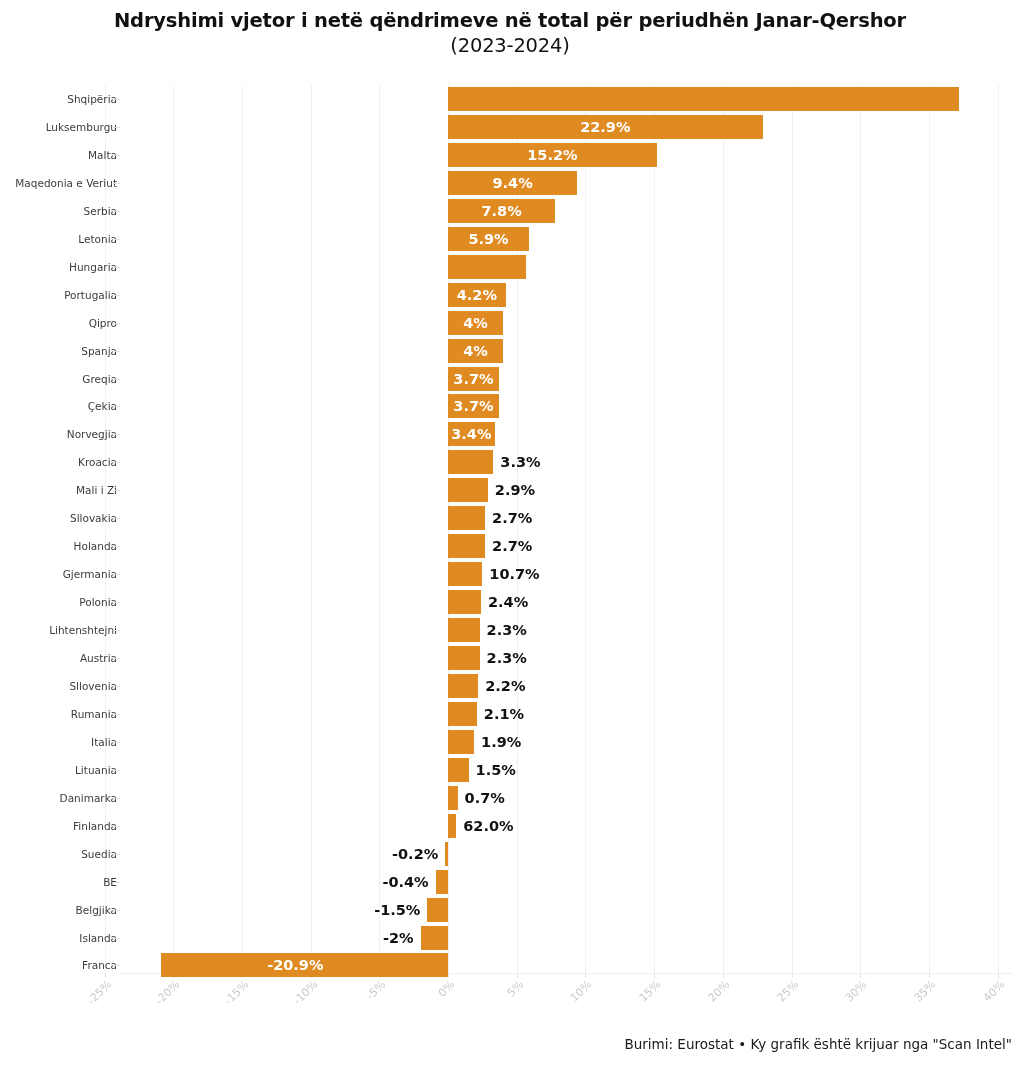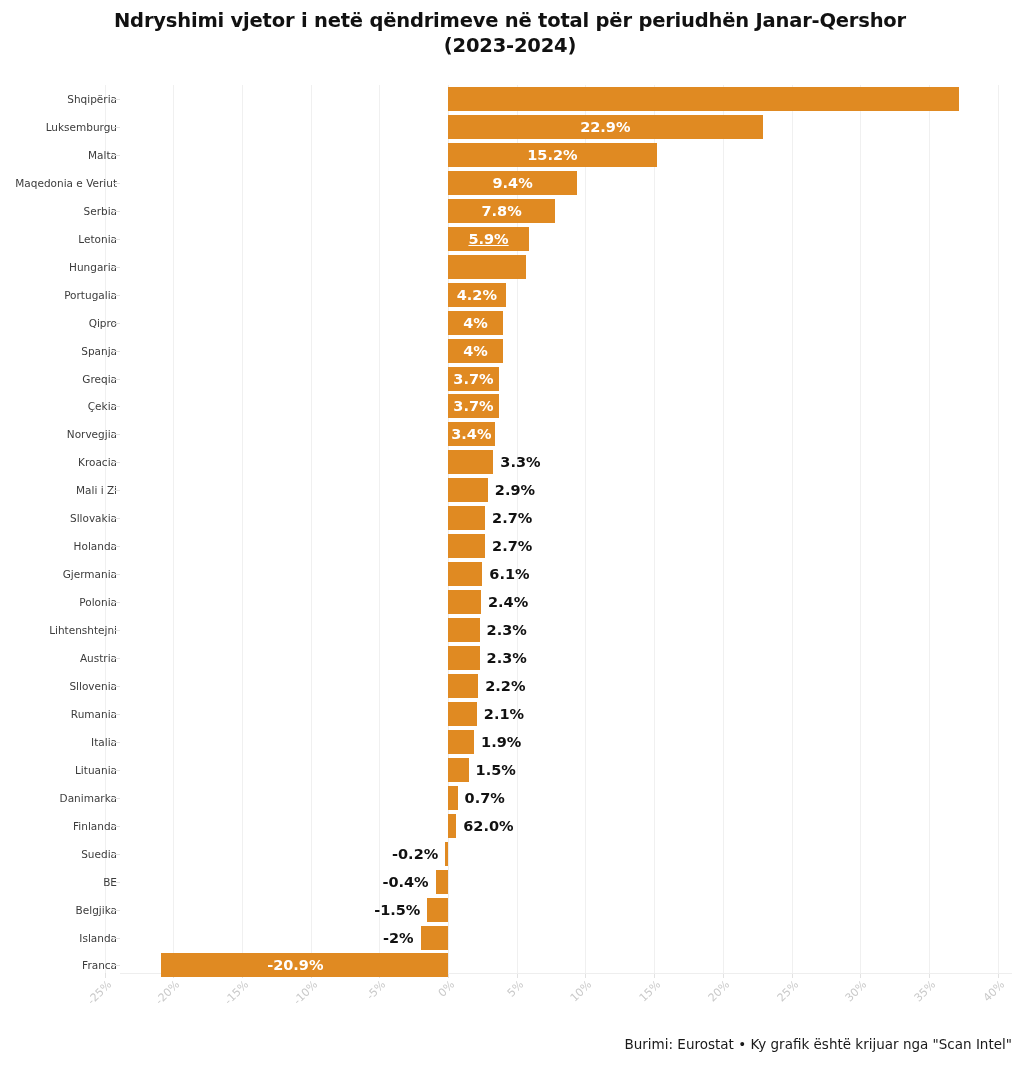--- a/index.html
+++ b/index.html
@@ -30,21 +30,21 @@
   #chart-title {
     font-size: 19.5px;
     font-weight: bold;
     letter-spacing: -0.2px;
     color: #111111;
     line-height: 25px;
     white-space: nowrap;
   }
   #chart-subtitle {
     font-size: 19.5px;
-    font-weight: bold;
+    font-weight: normal;
     letter-spacing: -0.2px;
     color: #111111;
     line-height: 25px;
   }
 
   
   #plot {
     position: absolute;
     left: 0; top: 85px;
     width: 1020px;
@@ -264,21 +264,21 @@
         <div class="bar" style="left: 448px; top: 2px; width: 511.128px; background: rgb(224, 138, 34);"></div>
         <div class="bar" style="left: 448px; top: 29.95px; width: 314.646px; background: rgb(224, 138, 34);"></div>
         <div class="bar-label inside" style="top: 29.95px; left: 448px; width: 314.646px;">22.9%</div>
         <div class="bar" style="left: 448px; top: 57.9px; width: 208.848px; background: rgb(224, 138, 34);"></div>
         <div class="bar-label inside" style="top: 57.9px; left: 448px; width: 208.848px;">15.2%</div>
         <div class="bar" style="left: 448px; top: 85.85px; width: 129.156px; background: rgb(224, 138, 34);"></div>
         <div class="bar-label inside" style="top: 85.85px; left: 448px; width: 129.156px;">9.4%</div>
         <div class="bar" style="left: 448px; top: 113.8px; width: 107.172px; background: rgb(224, 138, 34);"></div>
         <div class="bar-label inside" style="top: 113.8px; left: 448px; width: 107.172px;">7.8%</div>
         <div class="bar" style="left: 448px; top: 141.75px; width: 81.066px; background: rgb(224, 138, 34);"></div>
-        <div class="bar-label inside" style="top: 141.75px; left: 448px; width: 81.066px; text-decoration: underline;">5.9%</div>
+        <div class="bar-label inside" style="top: 141.75px; left: 448px; width: 81.066px;">5.9%</div>
         <div class="bar" style="left: 448px; top: 169.7px; width: 78.318px; background: rgb(224, 138, 34);"></div>
         <div class="bar-label inside" style="top: 169.7px; left: 448px; width: 78.318px; margin-top: 17px;">5.7%</div>
         <div class="bar" style="left: 448px; top: 197.65px; width: 57.708px; background: rgb(224, 138, 34);"></div>
         <div class="bar-label inside" style="top: 197.65px; left: 448px; width: 57.708px;">4.2%</div>
         <div class="bar" style="left: 448px; top: 225.6px; width: 54.96px; background: rgb(224, 138, 34);"></div>
         <div class="bar-label inside" style="top: 225.6px; left: 448px; width: 54.96px;">4%</div>
         <div class="bar" style="left: 448px; top: 253.55px; width: 54.96px; background: rgb(224, 138, 34);"></div>
         <div class="bar-label inside" style="top: 253.55px; left: 448px; width: 54.96px;">4%</div>
         <div class="bar" style="left: 448px; top: 281.5px; width: 50.838px; background: rgb(224, 138, 34);"></div>
         <div class="bar-label inside" style="top: 281.5px; left: 448px; width: 50.838px;">3.7%</div>
@@ -288,21 +288,21 @@
         <div class="bar-label inside" style="top: 337.4px; left: 448px; width: 46.716px;">3.4%</div>
         <div class="bar" style="left: 448px; top: 365.35px; width: 45.342px; background: rgb(224, 138, 34);"></div>
         <div class="bar-label outside-right" style="top: 365.35px; left: 493.342px;">3.3%</div>
         <div class="bar" style="left: 448px; top: 393.3px; width: 39.846px; background: rgb(224, 138, 34);"></div>
         <div class="bar-label outside-right" style="top: 393.3px; left: 487.846px;">2.9%</div>
         <div class="bar" style="left: 448px; top: 421.25px; width: 37.098px; background: rgb(224, 138, 34);"></div>
         <div class="bar-label outside-right" style="top: 421.25px; left: 485.098px;">2.7%</div>
         <div class="bar" style="left: 448px; top: 449.2px; width: 37.098px; background: rgb(224, 138, 34);"></div>
         <div class="bar-label outside-right" style="top: 449.2px; left: 485.098px;">2.7%</div>
         <div class="bar" style="left: 448px; top: 477.15px; width: 34.35px; background: rgb(224, 138, 34);"></div>
-        <div class="bar-label outside-right" style="top: 477.15px; left: 482.35px;">6.1%</div>
+        <div class="bar-label outside-right" style="top: 477.15px; left: 482.35px;">10.7%</div>
         <div class="bar" style="left: 448px; top: 505.1px; width: 32.976px; background: rgb(224, 138, 34);"></div>
         <div class="bar-label outside-right" style="top: 505.1px; left: 480.976px;">2.4%</div>
         <div class="bar" style="left: 448px; top: 533.05px; width: 31.602px; background: rgb(224, 138, 34);"></div>
         <div class="bar-label outside-right" style="top: 533.05px; left: 479.602px;">2.3%</div>
         <div class="bar" style="left: 448px; top: 561px; width: 31.602px; background: rgb(224, 138, 34);"></div>
         <div class="bar-label outside-right" style="top: 561px; left: 479.602px;">2.3%</div>
         <div class="bar" style="left: 448px; top: 588.95px; width: 30.228px; background: rgb(224, 138, 34);"></div>
         <div class="bar-label outside-right" style="top: 588.95px; left: 478.228px;">2.2%</div>
         <div class="bar" style="left: 448px; top: 616.9px; width: 28.854px; background: rgb(224, 138, 34);"></div>
         <div class="bar-label outside-right" style="top: 616.9px; left: 476.854px;">2.1%</div>

